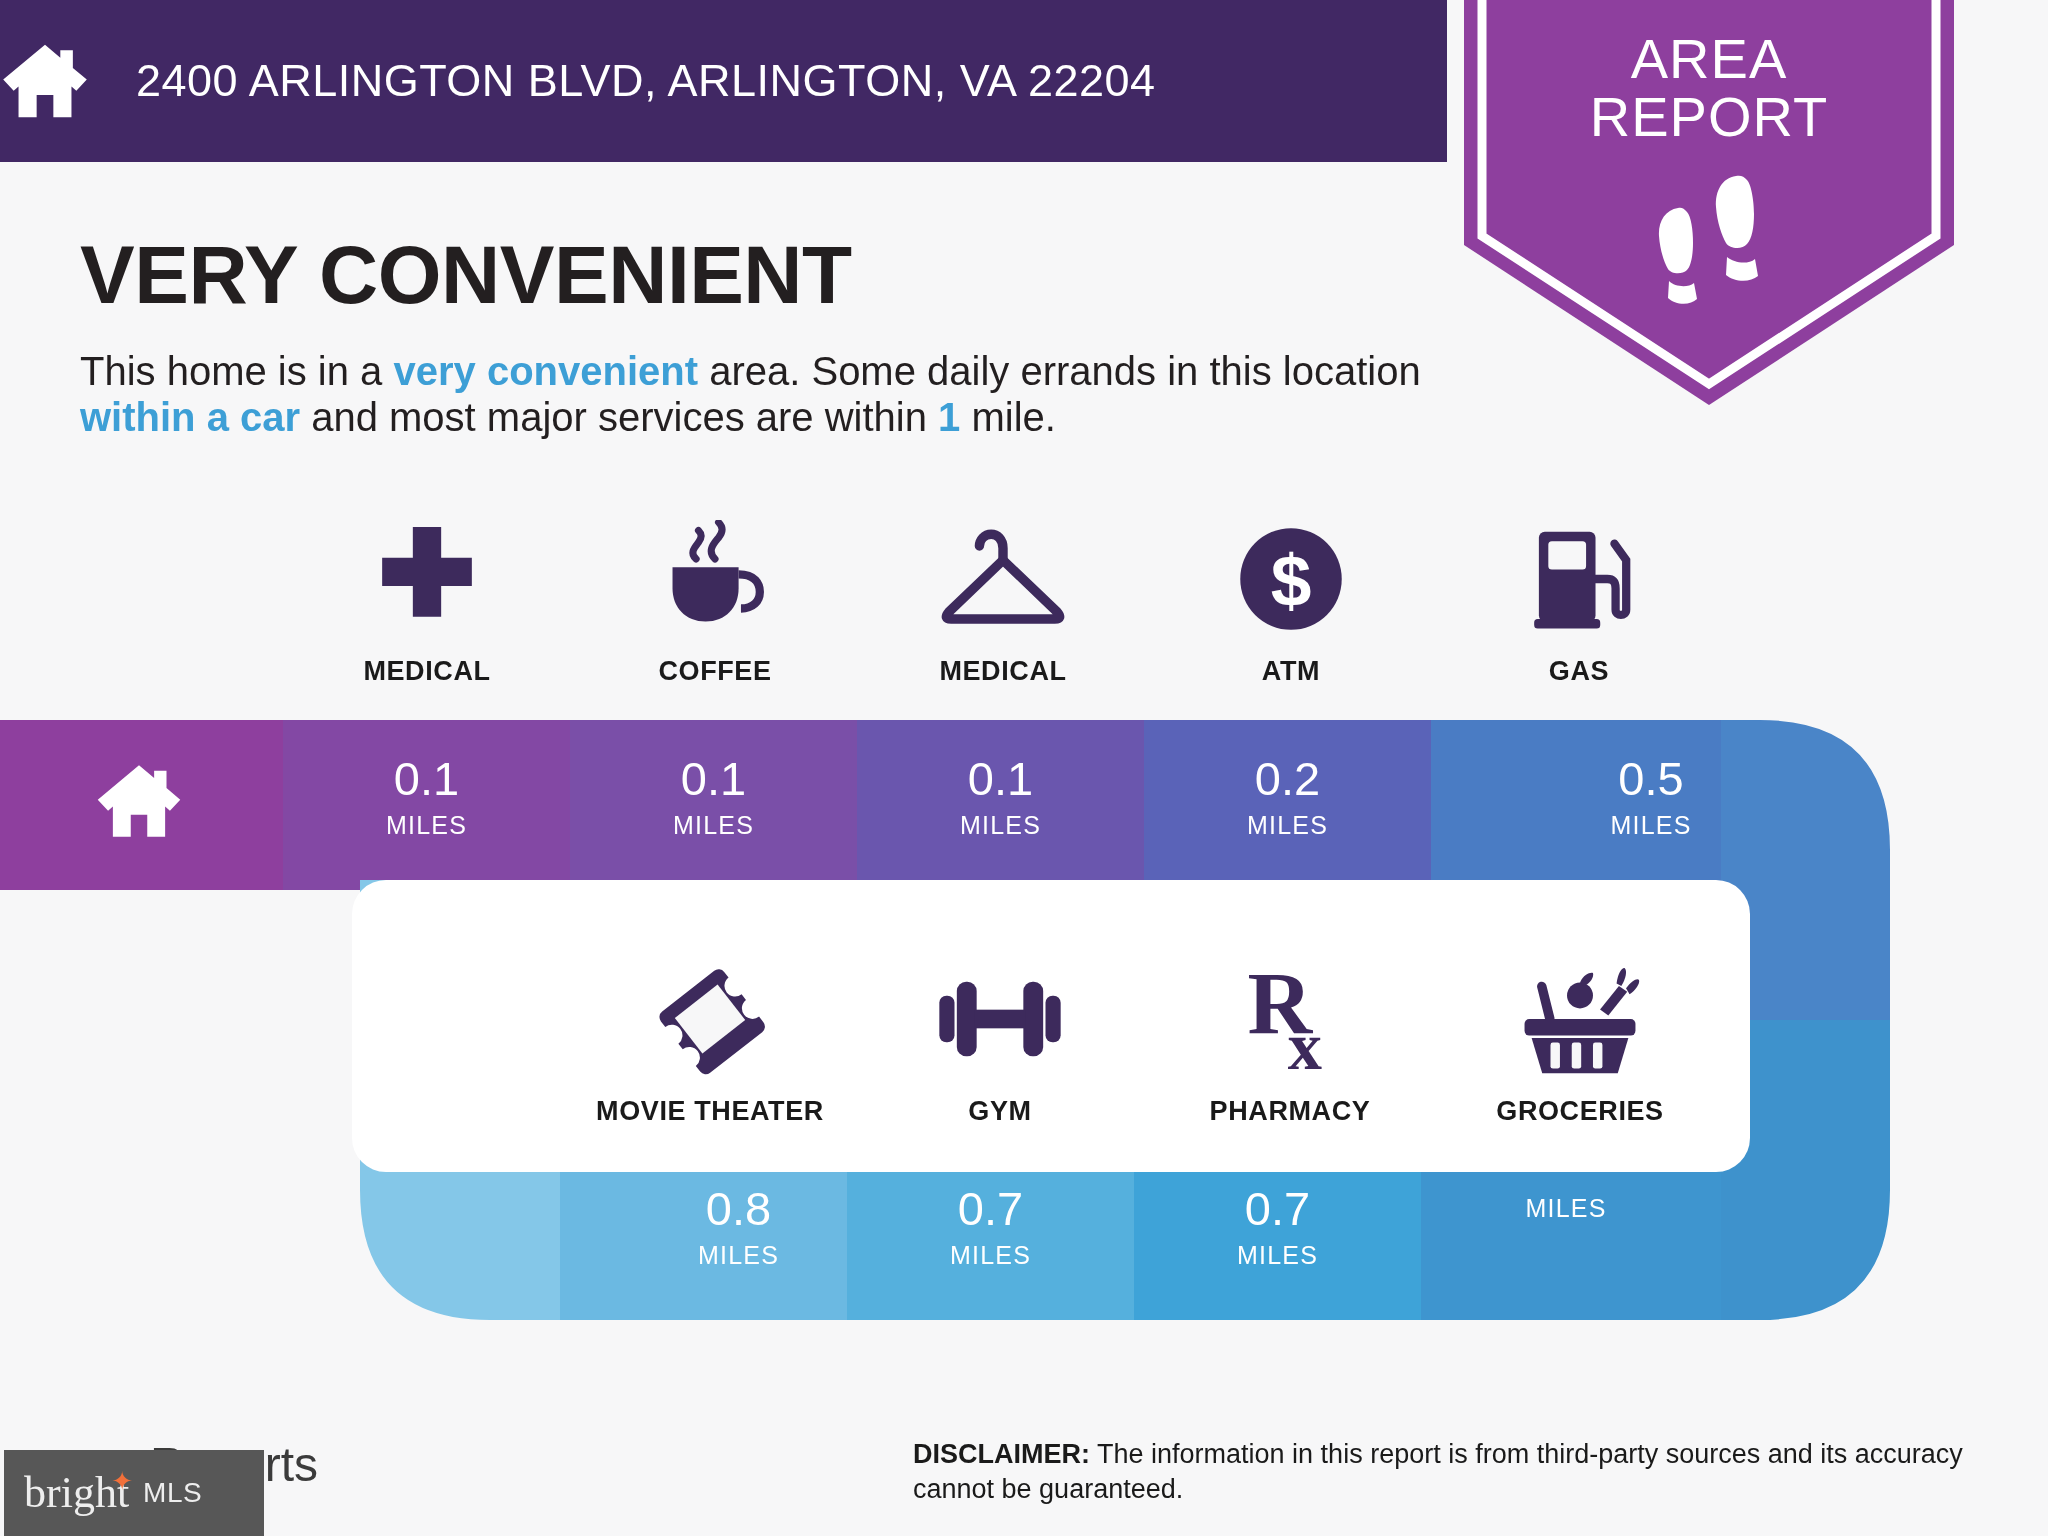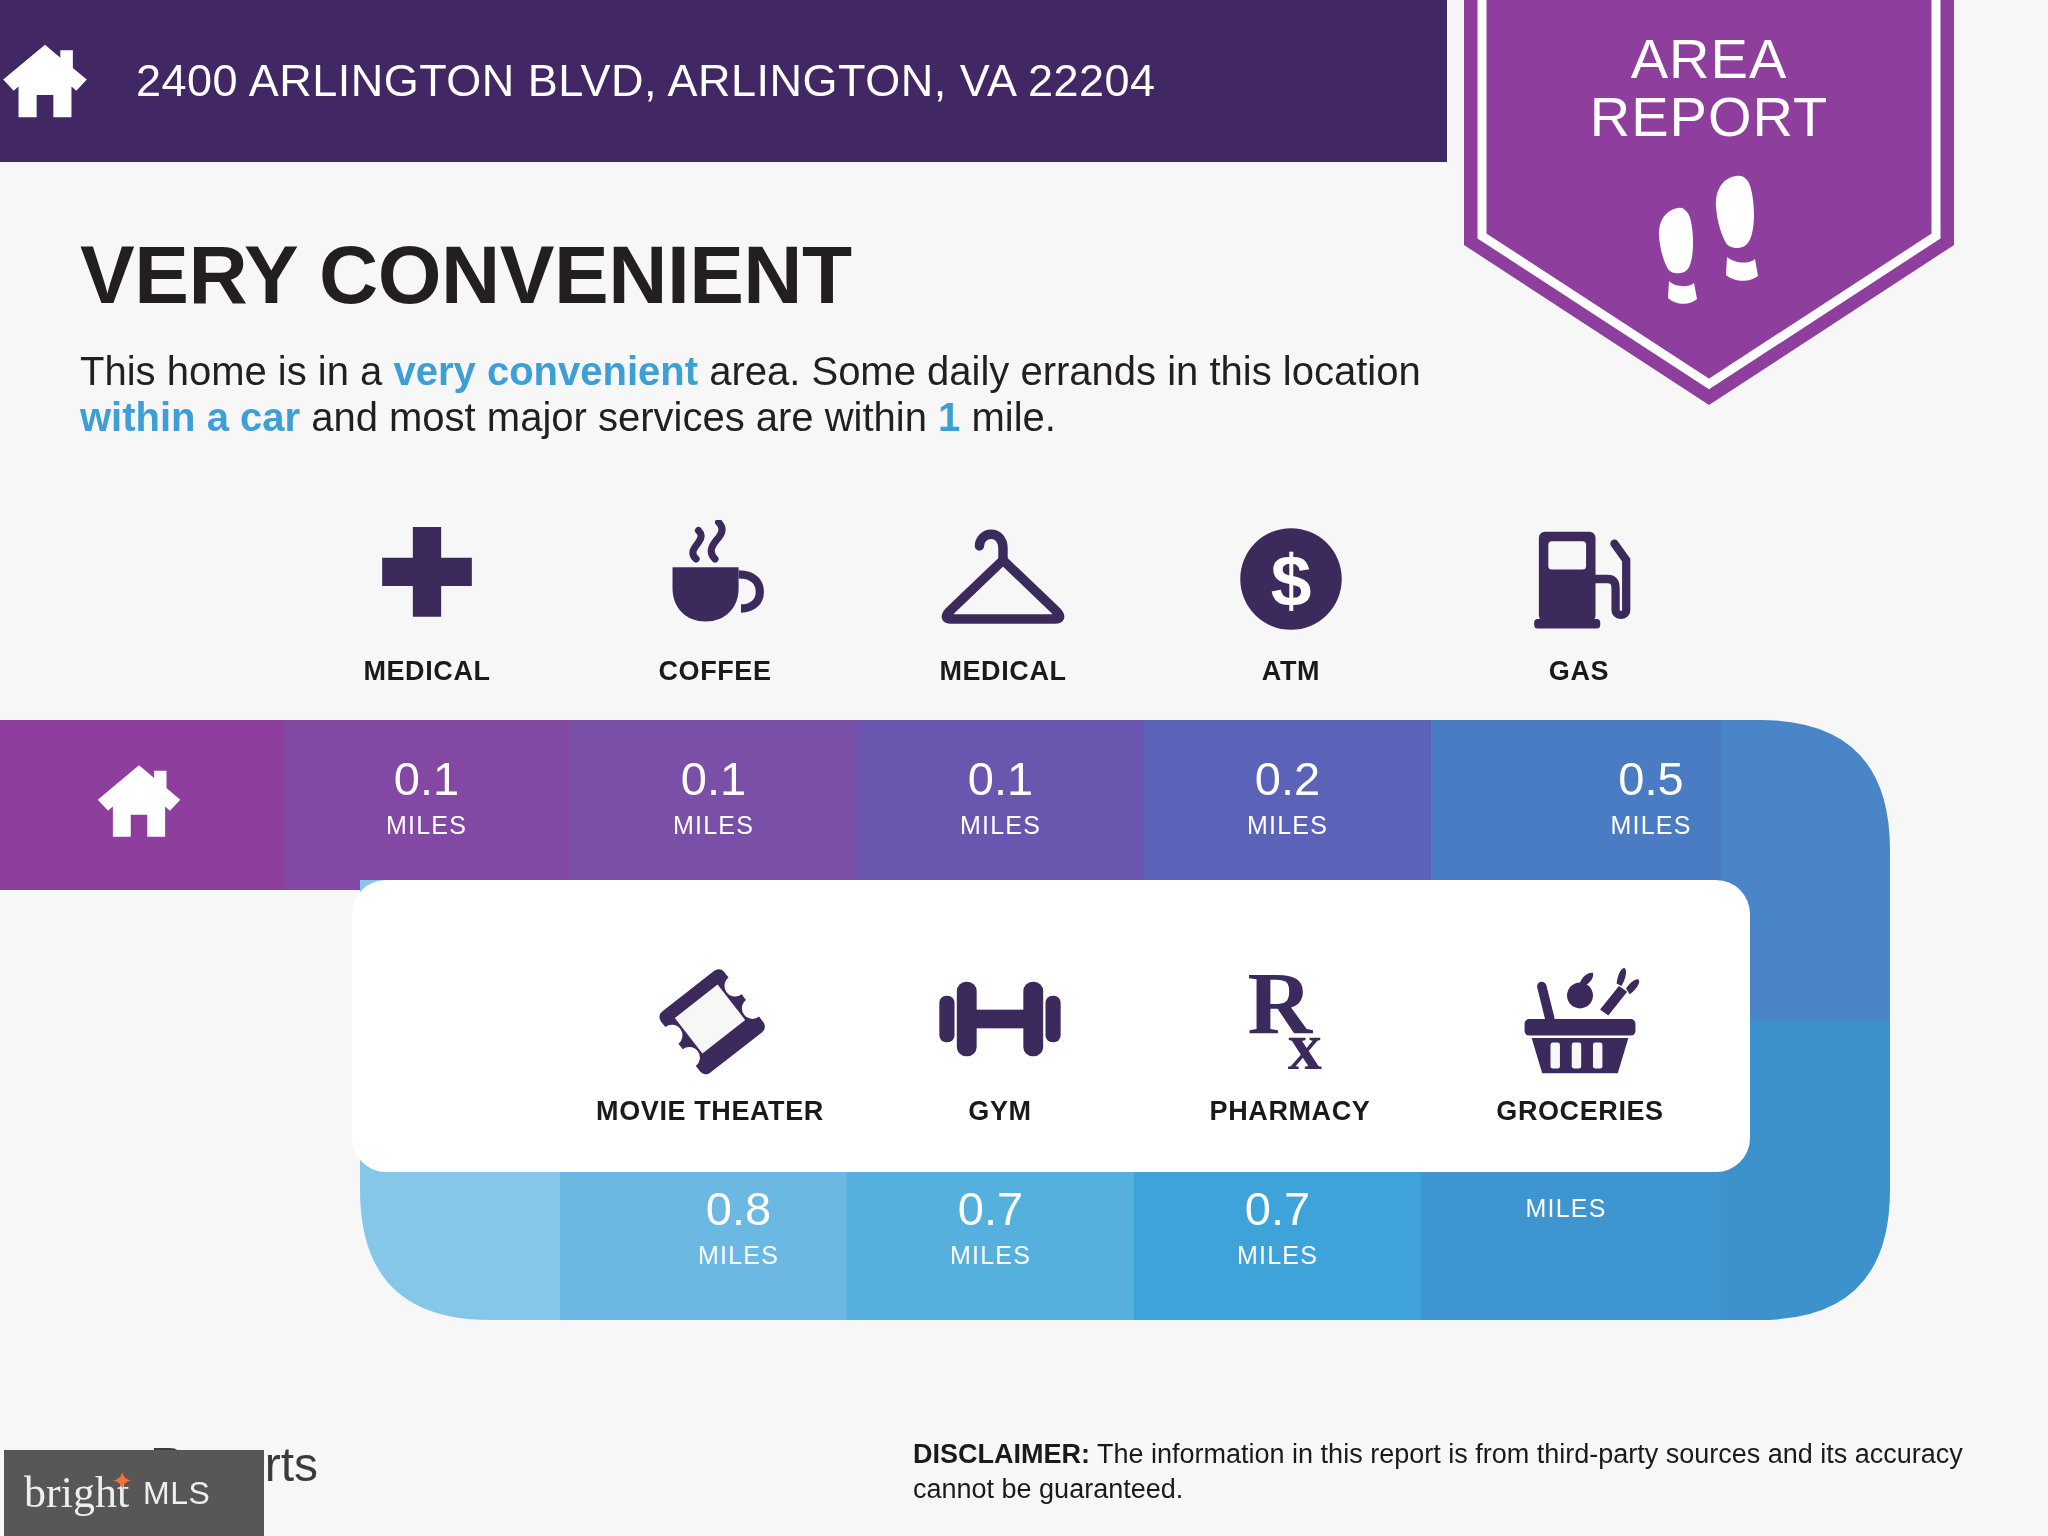--- a/index.html
+++ b/index.html
@@ -164,21 +164,21 @@
     color:#eeeeee;
     line-height:1;
     position:relative;
   }
   .mls-star {
     position:absolute; right:-4px; top:-2px;
     color:#f2703a; font-size:26px; line-height:1;
   }
   .mls-mls {
     font-family:"Liberation Sans", sans-serif;
-    font-size:32px; color:#eeeeee;
+    font-size:28px; color:#eeeeee;
     margin-left:14px; letter-spacing:0.5px;
   }
 </style>
 </head>
 <body>
 
 <div class="header">
   <svg class="header-home-icon" viewBox="0 0 64 56">
     <path fill="#ffffff" d="M32 2 L2 27 L9.5 35 L13 32 L13 54 L26 54 L26 38 L38 38 L38 54 L51 54 L51 32 L54.5 35 L62 27 L52 18.6 L52 6 L43 6 L43 11.3 Z"></path>
   </svg>

